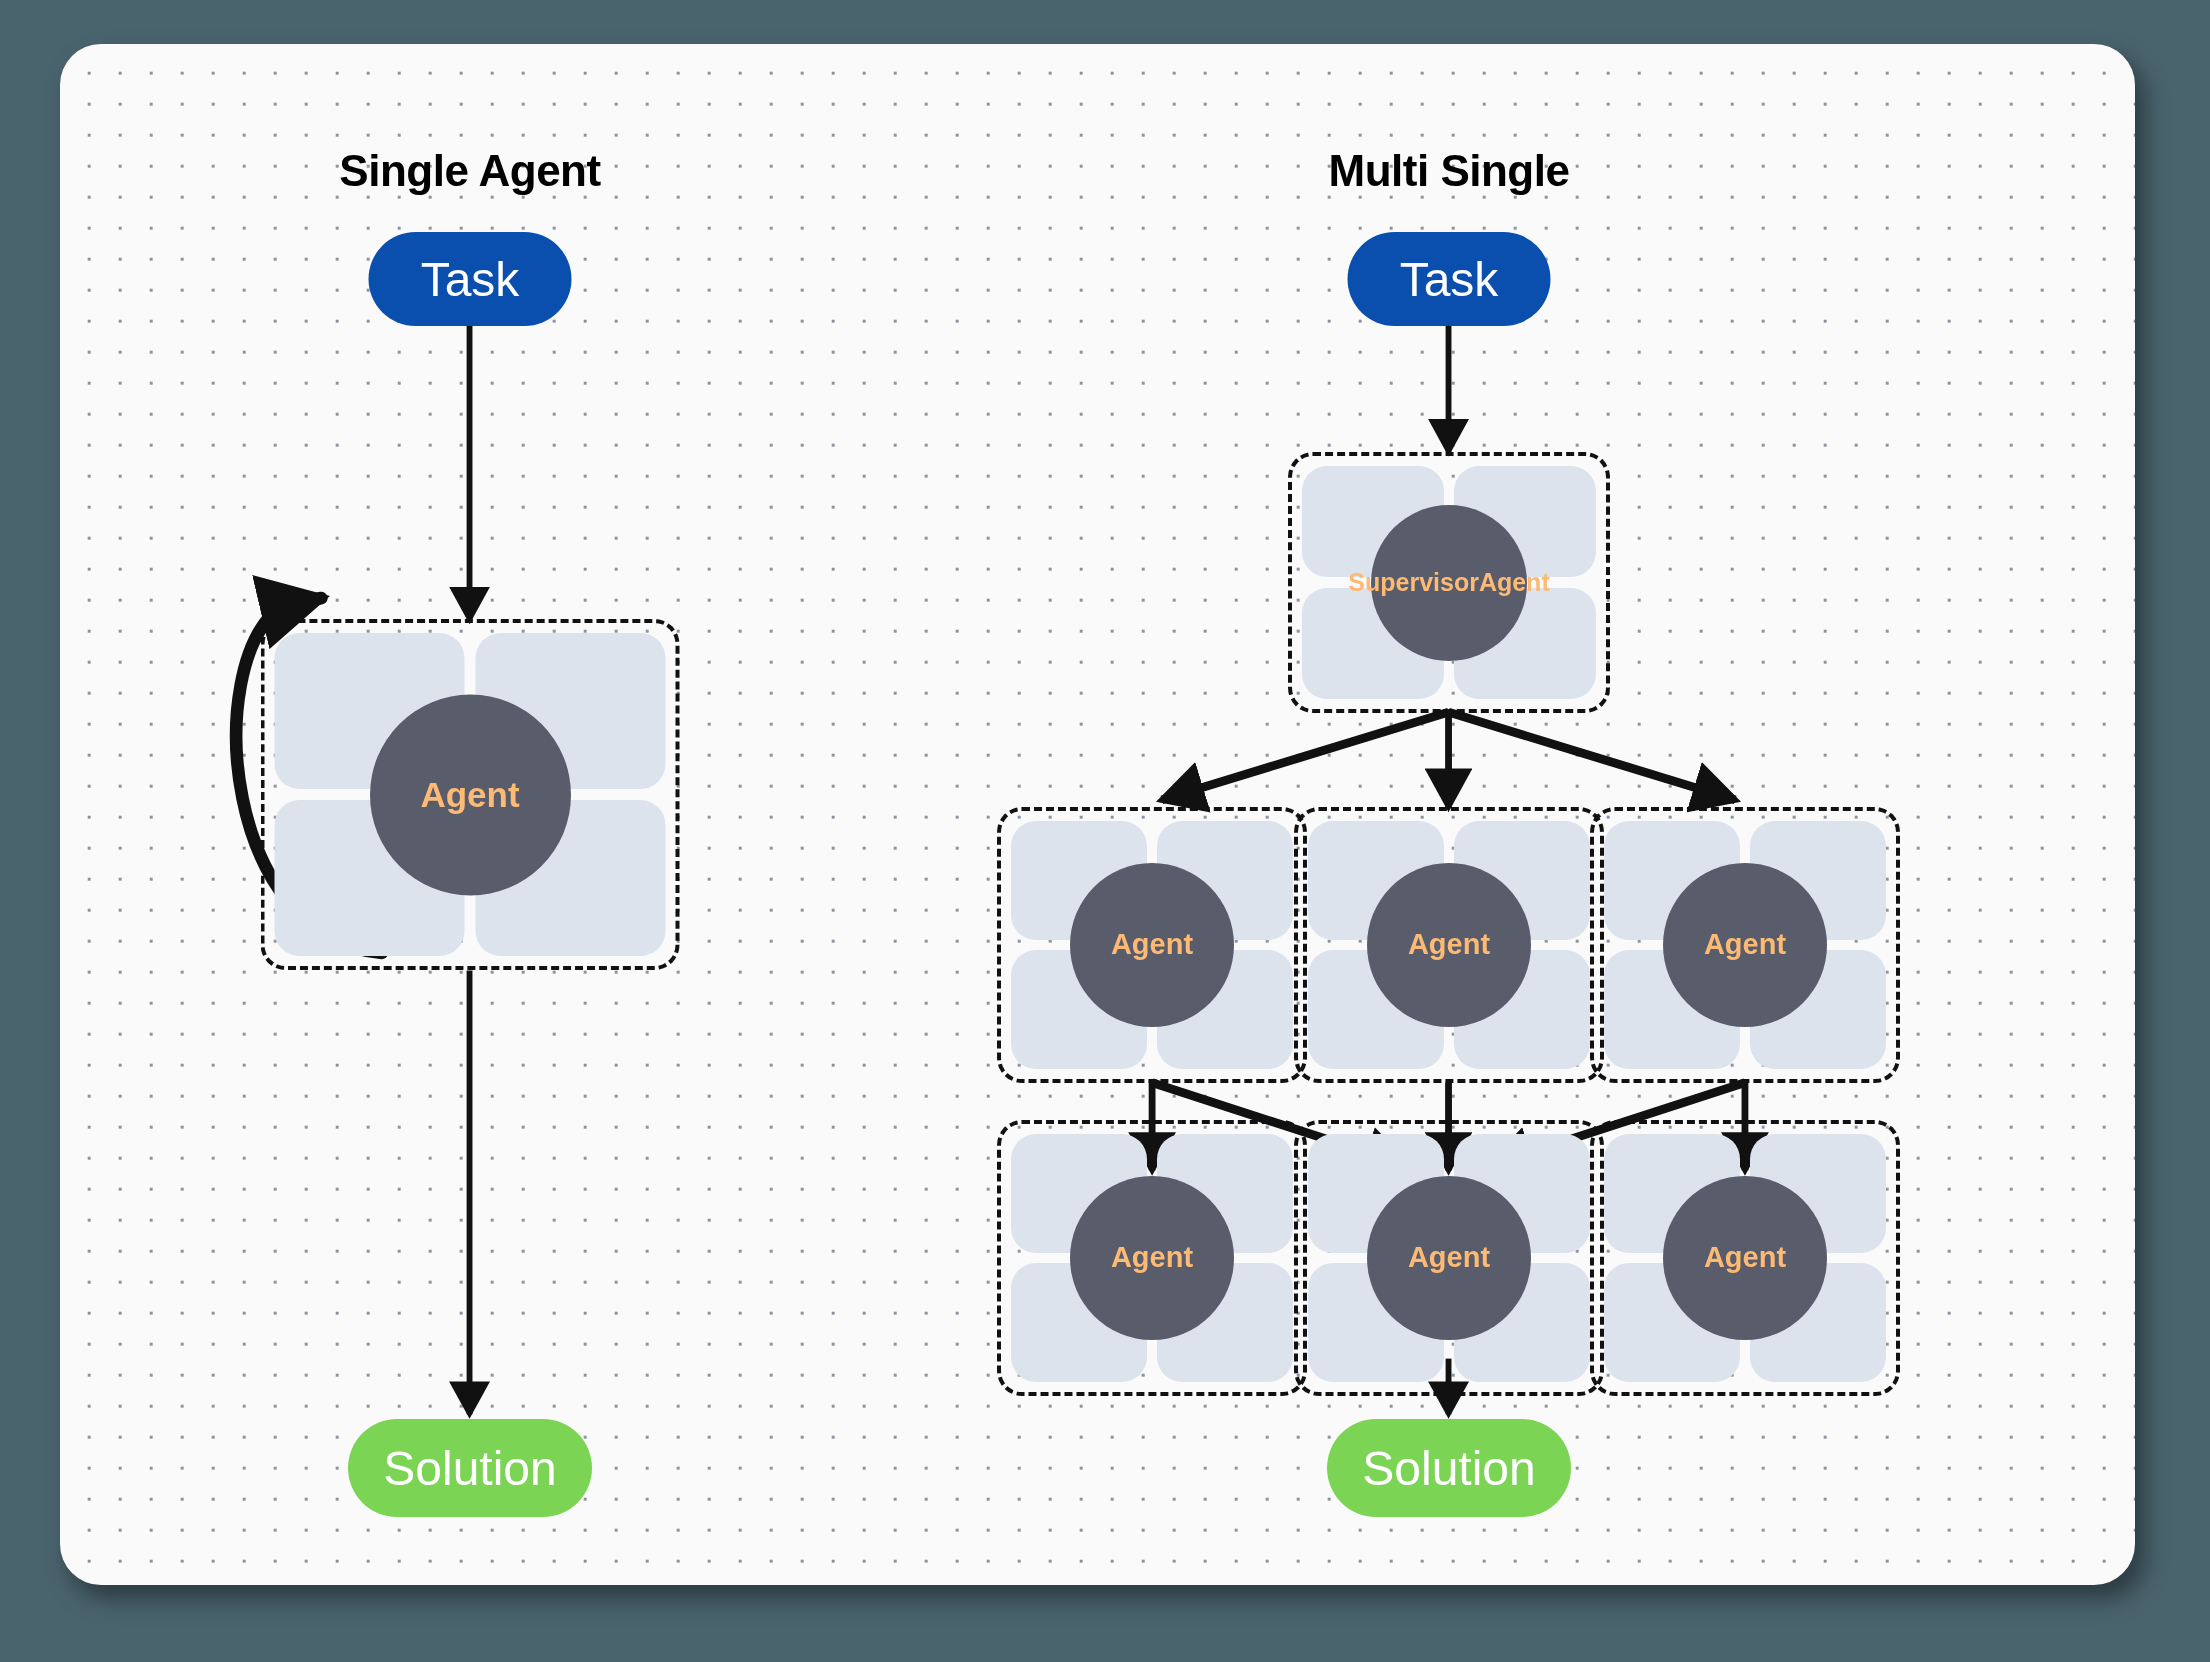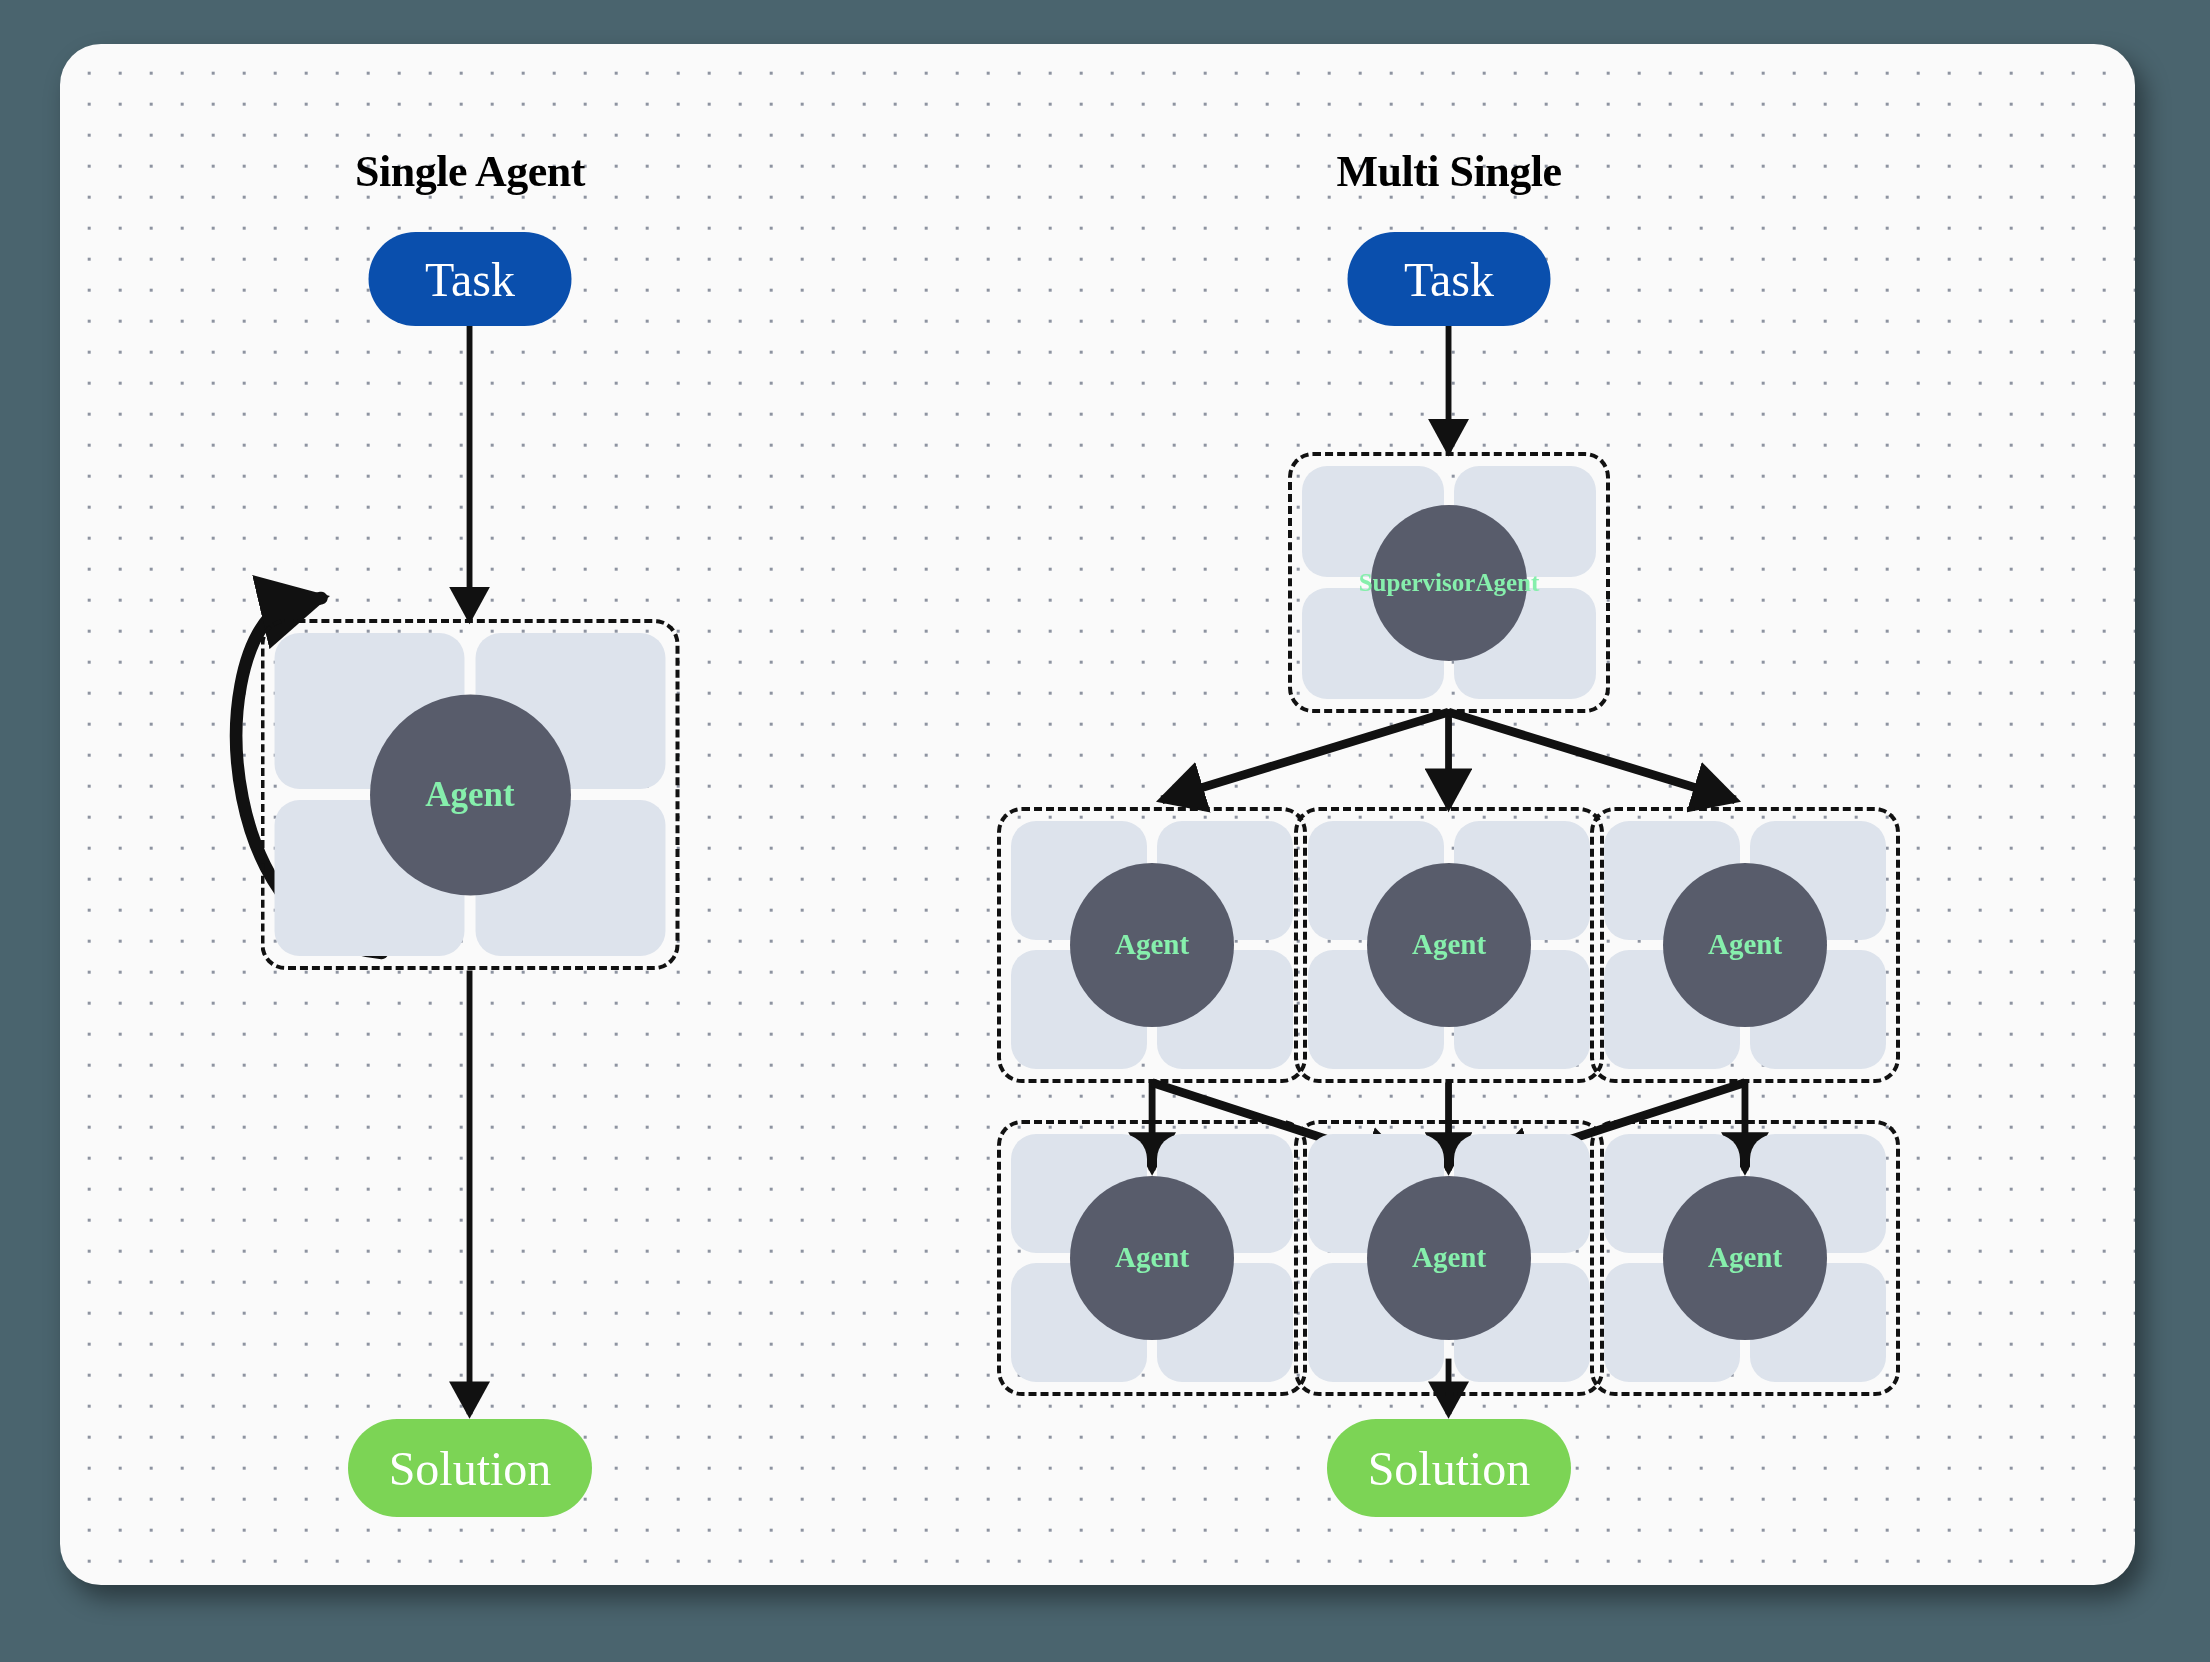--- a/index.html
+++ b/index.html
@@ -11,21 +11,20 @@
     width: 2211px;
     height: 1663px;
     font-family: "Liberation Sans", sans-serif;
     overflow: hidden;
   }
 
   #stage {
     position: relative;
     width: 2211px;
     height: 1663px;
-    font-family: Liberation Serif, serif;
   }
 
   
   #canvas {
     position: absolute;
     left: 60px;
     top: 44px;
     width: 2075px;
     height: 1541px;
     background-color: #fafafa;
@@ -98,21 +97,21 @@
     position: absolute;
     left: 50%;
     top: 50%;
     transform: translate(-50%, -50%);
     border-radius: 50%;
     background: #585c6b;
     display: flex;
     align-items: center;
     justify-content: center;
     text-align: center;
-    color: #86efac;
+    color: #fdba74;
     font-weight: bold;
     line-height: 1.08;
   }
   .agent-circle.big   { width: 201px; height: 201px; font-size: 35px; }
   .agent-circle.small { width: 156px; height: 156px; font-size: 25px; }
   .agent-circle.mid   { width: 164px; height: 164px; font-size: 29px; }
 </style>
 </head>
 <body>
 

